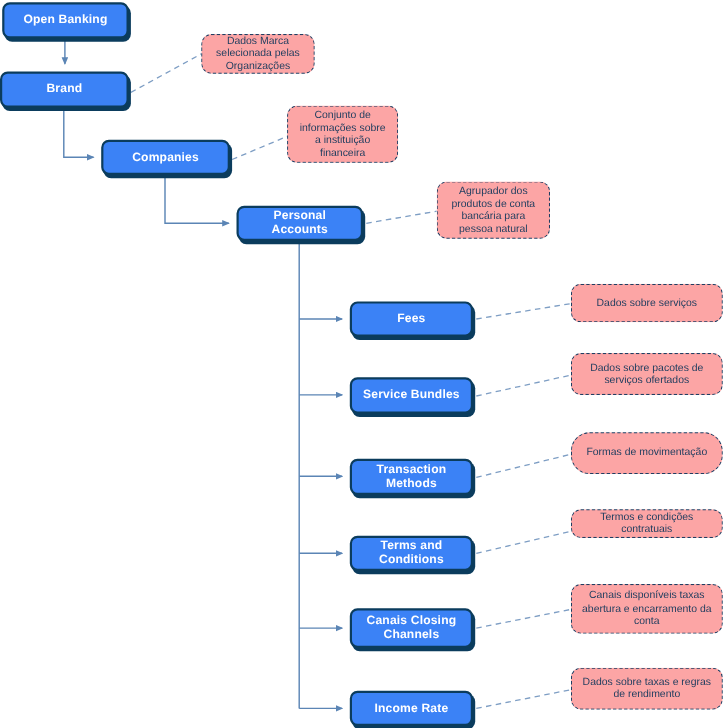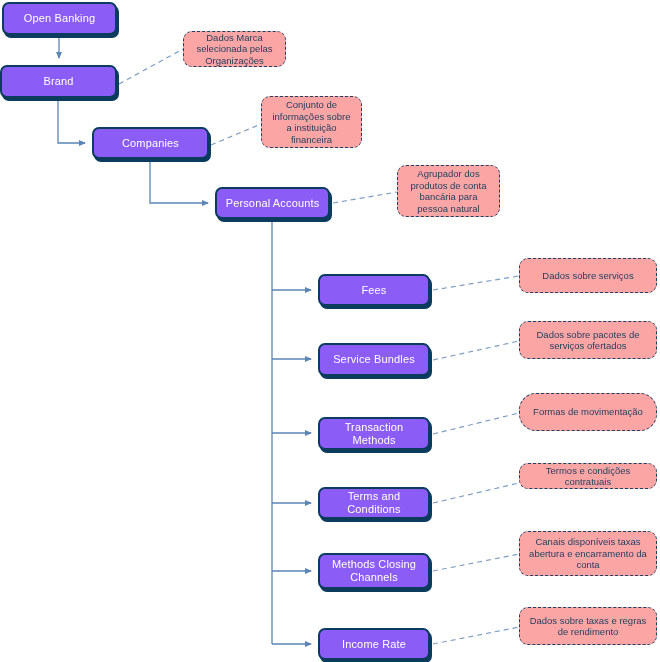--- a/index.html
+++ b/index.html
@@ -22,26 +22,26 @@
     position: absolute;
     left: 0;
     top: 0;
     width: 660px;
     height: 662px;
     pointer-events: none;
   }
   .node {
     position: absolute;
     box-sizing: border-box;
-    background: #8b5cf6;
+    background: #3b82f6;
     border: 2px solid #0b3c5d;
     border-radius: 7px;
     box-shadow: 2px 3px 0 0 #0b3c5d;
     color: #ffffff;
-    font-weight: normal;
+    font-weight: bold;
     font-size: 11px;
     line-height: 13px;
     letter-spacing: 0.15px;
     display: flex;
     align-items: center;
     justify-content: center;
     text-align: center;
     padding: 2px 6px;
     z-index: 3;
   }
@@ -105,21 +105,21 @@
   </svg>
 
   <div class="node" style="left: 2px; top: 2px; width: 115px; height: 33px;">Open Banking</div>
   <div class="node" style="left: 0px; top: 65px; width: 117px; height: 33px;">Brand</div>
   <div class="node" style="left: 92px; top: 127px; width: 117px; height: 32px; text-align: center;">Companies</div>
   <div class="node" style="left: 215px; top: 187px; width: 115px; height: 32px;">Personal Accounts</div>
   <div class="node" style="left: 318px; top: 274px; width: 112px; height: 32px;">Fees</div>
   <div class="node" style="left: 318px; top: 343px; width: 112px; height: 33px;">Service Bundles</div>
   <div class="node" style="left: 318px; top: 417px; width: 112px; height: 33px;">Transaction Methods</div>
   <div class="node" style="left: 318px; top: 487px; width: 112px; height: 32px;">Terms and Conditions</div>
-  <div class="node" style="left: 318px; top: 553px; width: 112px; height: 36px;">Methods Closing Channels</div>
+  <div class="node" style="left: 318px; top: 553px; width: 112px; height: 36px;">Canais Closing Channels</div>
   <div class="node" style="left: 318px; top: 628px; width: 112px; height: 32px;">Income Rate</div>
 
   <div class="note" style="left: 183px; top: 31px; width: 103px; height: 36px;">Dados Marca selecionada pelas Organizações</div>
   <div class="note" style="left: 261px; top: 96px; width: 101px; height: 52px;">Conjunto de informações sobre a instituição financeira</div>
   <div class="note" style="left: 397px; top: 165px; width: 103px; height: 52px;">Agrupador dos produtos de conta bancária para pessoa natural</div>
   <div class="note" style="left: 519px; top: 258px; width: 138px; height: 35px;">Dados sobre serviços</div>
   <div class="note" style="left: 519px; top: 321px; width: 138px; height: 38px;">Dados sobre pacotes de serviços ofertados</div>
   <div class="note" style="left: 519px; top: 393px; width: 138px; height: 38px; border-radius: 17px;">Formas de movimentação</div>
   <div class="note" style="left: 519px; top: 463px; width: 138px; height: 26px;">Termos e condições contratuais</div>
   <div class="note" style="left: 519px; top: 531px; width: 138px; height: 45px;">Canais disponíveis taxas abertura e encarramento da conta</div>

